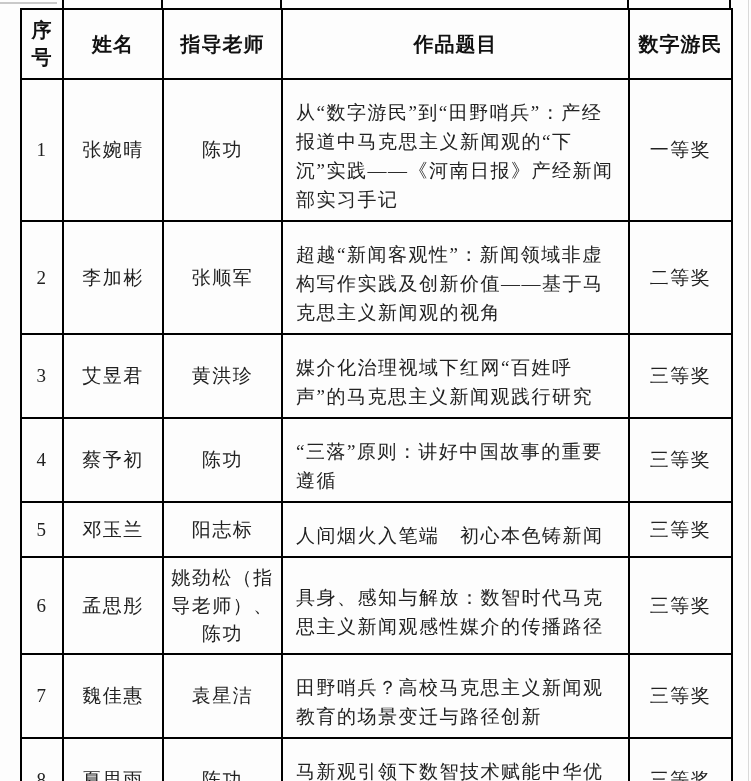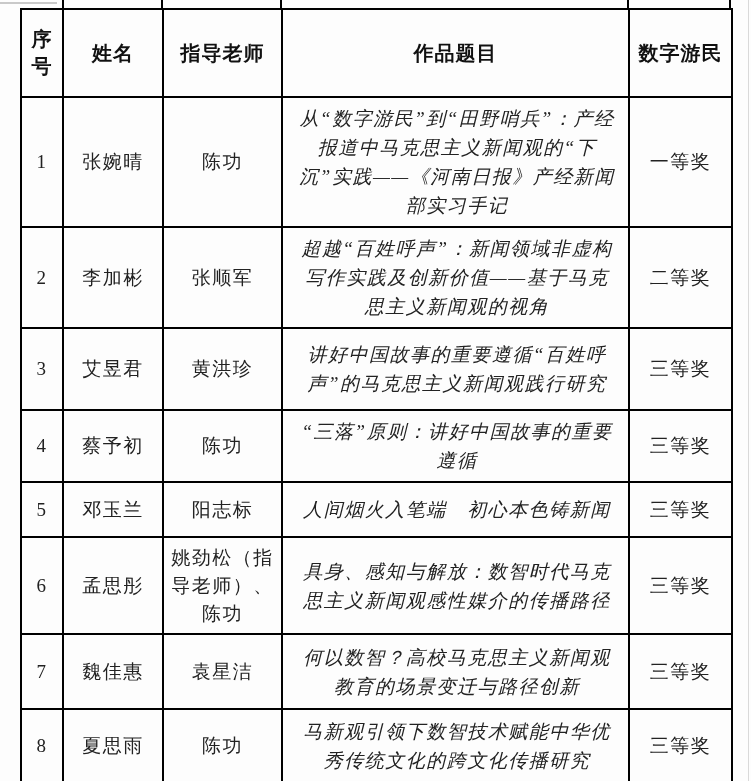--- a/index.html
+++ b/index.html
@@ -42,27 +42,26 @@
     color: #111;
     line-height: 27px;
     letter-spacing: 1px;
   }
   td {
     font-size: 19px;
     line-height: 28px;
     letter-spacing: 1.5px;
   }
   td.title-cell {
-    text-align: center;
-    padding: 6px 10px 6px 13px;
+    text-align: left;
+    padding: 18px 10px 6px 13px;
     line-height: 29px;
     word-break: break-all;
-    font-style: italic;
   }
-  tr.row-h  { height: 88px; }
+  tr.row-h  { height: 70px; }
   tr.row-1  { height: 125px; }
   tr.row-2  { height: 100px; }
   tr.row-3  { height: 82px; }
   tr.row-4  { height: 70px; }
   tr.row-5  { height: 55px; }
   tr.row-6  { height: 97px; }
   tr.row-7  { height: 75px; }
   tr.row-8  { height: 73px; }
 
   
@@ -128,28 +127,28 @@
       <td>1</td>
       <td>张婉晴</td>
       <td>陈功</td>
       <td class="title-cell">从“数字游民”到“田野哨兵”：产经报道中马克思主义新闻观的“下沉”实践——《河南日报》产经新闻部实习手记</td>
       <td>一等奖</td>
     </tr>
     <tr class="row-2">
       <td>2</td>
       <td>李加彬</td>
       <td>张顺军</td>
-      <td class="title-cell">超越“百姓呼声”：新闻领域非虚构写作实践及创新价值——基于马克思主义新闻观的视角</td>
+      <td class="title-cell">超越“新闻客观性”：新闻领域非虚构写作实践及创新价值——基于马克思主义新闻观的视角</td>
       <td>二等奖</td>
     </tr>
     <tr class="row-3">
       <td>3</td>
       <td>艾昱君</td>
       <td>黄洪珍</td>
-      <td class="title-cell">讲好中国故事的重要遵循“百姓呼声”的马克思主义新闻观践行研究</td>
+      <td class="title-cell">媒介化治理视域下红网“百姓呼声”的马克思主义新闻观践行研究</td>
       <td>三等奖</td>
     </tr>
     <tr class="row-4">
       <td>4</td>
       <td>蔡予初</td>
       <td>陈功</td>
       <td class="title-cell">“三落”原则：讲好中国故事的重要遵循</td>
       <td>三等奖</td>
     </tr>
     <tr class="row-5">
@@ -163,21 +162,21 @@
       <td>6</td>
       <td>孟思彤</td>
       <td>姚劲松（指导老师）、陈功</td>
       <td class="title-cell">具身、感知与解放：数智时代马克思主义新闻观感性媒介的传播路径</td>
       <td>三等奖</td>
     </tr>
     <tr class="row-7">
       <td>7</td>
       <td>魏佳惠</td>
       <td>袁星洁</td>
-      <td class="title-cell">何以数智？高校马克思主义新闻观教育的场景变迁与路径创新</td>
+      <td class="title-cell">田野哨兵？高校马克思主义新闻观教育的场景变迁与路径创新</td>
       <td>三等奖</td>
     </tr>
     <tr class="row-8">
       <td>8</td>
       <td>夏思雨</td>
       <td>陈功</td>
       <td class="title-cell">马新观引领下数智技术赋能中华优秀传统文化的跨文化传播研究</td>
       <td>三等奖</td>
     </tr>
   </tbody>

